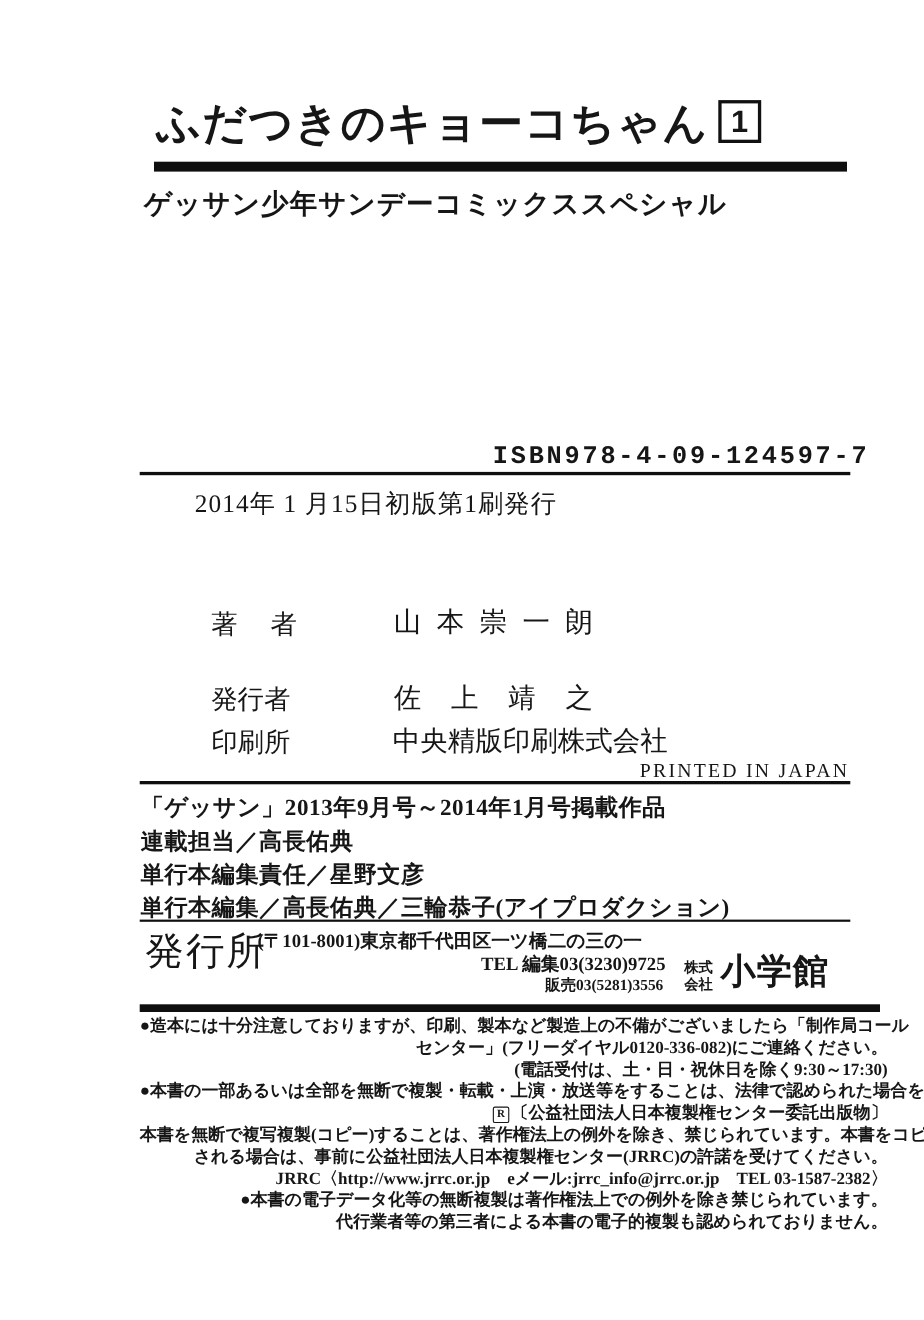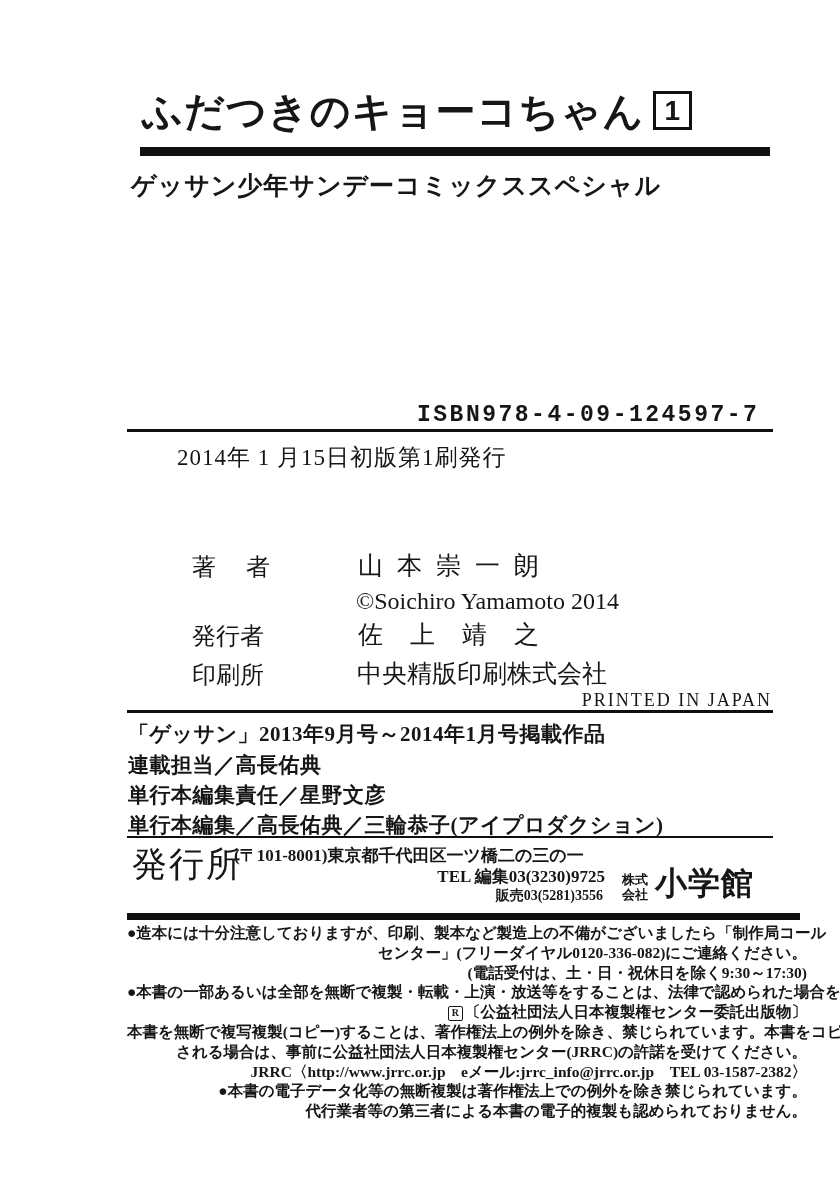--- a/index.html
+++ b/index.html
@@ -15,21 +15,21 @@
   .book-title{left:142px;top:84px;font-size:40px;font-weight:bold;letter-spacing:1px;display:flex;align-items:center;}
   .vol-box{
     display:inline-flex;align-items:center;justify-content:center;
     width:33px;height:33px;border:3px solid #111;margin-left:9px;
     font-size:28px;font-weight:bold;transform:translateY(-1px);
   }
   .rule{position:absolute;background:#0f0f0f;}
   .rule-title{left:140px;top:147px;width:630px;height:9px;}
   .subtitle{left:131px;top:169px;font-size:25px;font-weight:bold;letter-spacing:1px;}
 
-  .isbn{left:417px;top:402px;font-size:23px;font-weight:600;letter-spacing:2.5px;}
+  .isbn{left:448px;top:402px;font-size:23px;font-weight:600;letter-spacing:2.5px;}
   .rule-isbn{left:127px;top:429px;width:646px;height:3px;}
   .printing-date{left:177px;top:442px;font-size:23px;font-weight:500;letter-spacing:1px;}
 
   .colophon-label{position:absolute;left:192px;font-size:24px;font-weight:500;}
   .colophon-value{position:absolute;left:358px;font-size:25px;font-weight:500;}
   .label-author{letter-spacing:30px;}
   .val-author{letter-spacing:14px;}
   .val-publisher{letter-spacing:27px;}
   .copyright-line{left:356px;top:588px;font-size:24px;}
   .printed-in{right:68px;top:690px;font-size:18px;letter-spacing:2px;font-weight:500;}
@@ -66,21 +66,20 @@
   </div>
   <div class="rule rule-title"></div>
   <div class="abs gothic subtitle">ゲッサン少年サンデーコミックススペシャル</div>
 
   <div class="abs mono isbn">ISBN978-4-09-124597-7</div>
   <div class="rule rule-isbn"></div>
   <div class="abs mincho printing-date">2014年 1 月15日初版第1刷発行</div>
 
   <div class="abs mincho colophon-label label-author" style="top:551px;">著者</div>
   <div class="abs mincho colophon-value val-author" style="top:549px;">山本崇一朗</div>
-  <div class="abs mincho copyright-line">©Soichiro Yamamoto  2014</div>
   <div class="abs mincho colophon-label" style="top:620px;">発行者</div>
   <div class="abs mincho colophon-value val-publisher" style="top:618px;">佐上靖之</div>
   <div class="abs mincho colophon-label" style="top:659px;">印刷所</div>
   <div class="abs mincho colophon-value" style="top:657px;left:357px;">中央精版印刷株式会社</div>
   <div class="abs mincho printed-in">PRINTED IN JAPAN</div>
   <div class="rule rule-printed"></div>
 
   <div class="abs mincho credit-line" style="top:720px;">「ゲッサン」2013年9月号～2014年1月号掲載作品</div>
   <div class="abs mincho credit-line" style="top:751px;">連載担当／高長佑典</div>
   <div class="abs mincho credit-line" style="top:781px;">単行本編集責任／星野文彦</div>

